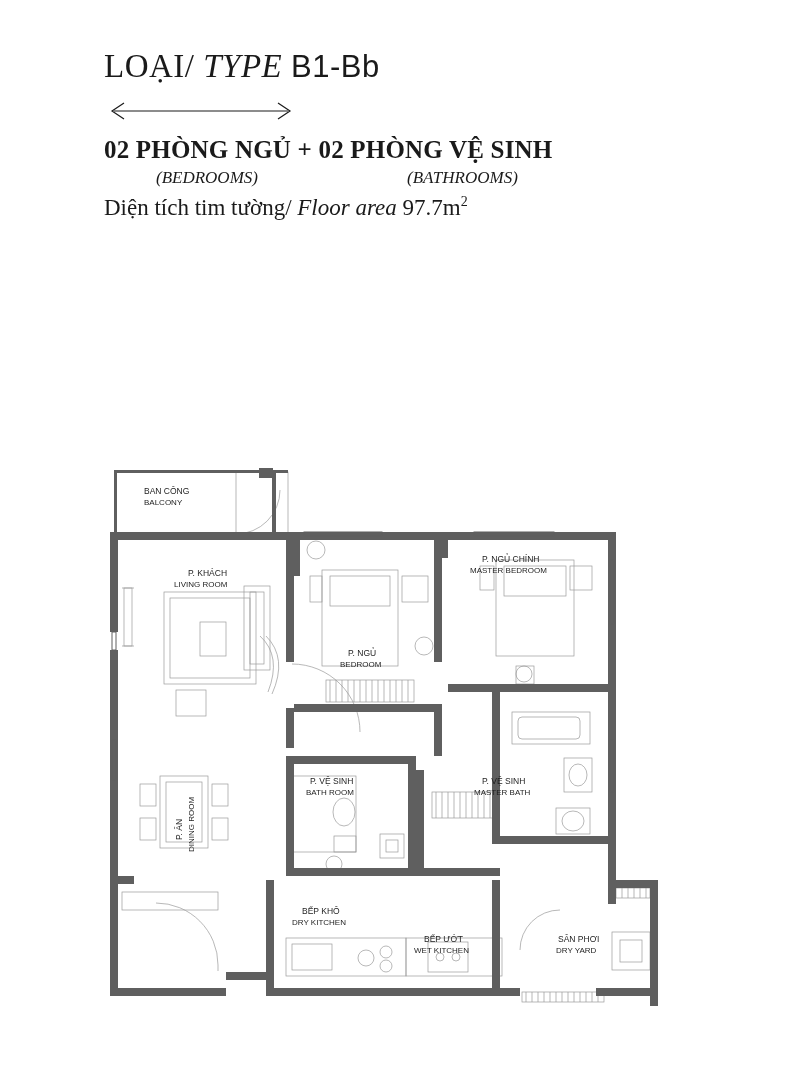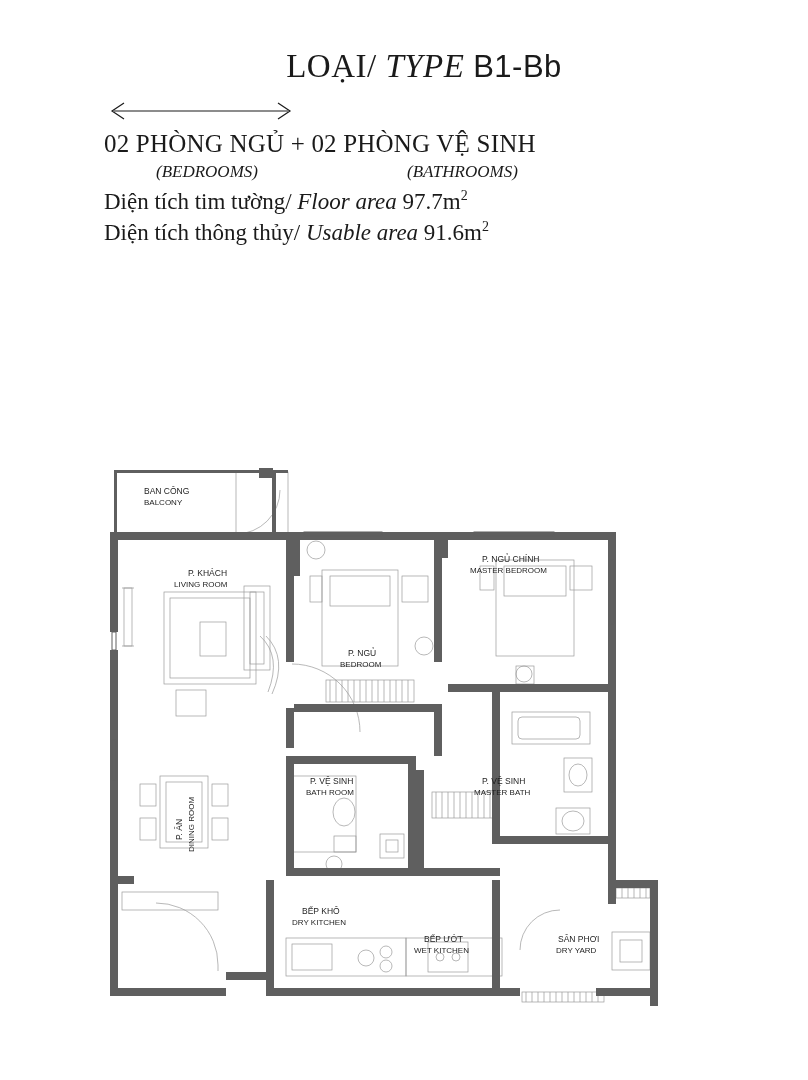--- a/index.html
+++ b/index.html
@@ -21,40 +21,40 @@
     position: absolute;
     left: 104px;
     top: 48px;
     width: 640px;
   }
   .title-line {
     font-size: 33px;
     letter-spacing: 0.5px;
     white-space: nowrap;
     line-height: 1.15;
-    text-align: center;
   }
   .title-part1 { font-family: "Liberation Serif", serif; }
   .title-part2 { font-style: italic; font-family: "Liberation Serif", serif; }
   .title-part3 { font-family: "Liberation Sans", sans-serif; font-size: 31px; }
 
   .arrow-wrap {
     position: relative;
     width: 190px;
     height: 26px;
     margin-top: 12px;
     margin-left: 2px;
   }
   .arrow-wrap svg { display: block; }
 
   .rooms-line {
     font-size: 25px;
-    margin-top: 6px;
+    margin-top: 12px;
     white-space: nowrap;
     letter-spacing: 0.2px;
+    font-weight: bold;
   }
   .sub-line {
     position: relative;
     height: 22px;
     margin-top: 4px;
     font-style: italic;
     font-size: 17px;
   }
   .sub-bedrooms { position: absolute; left: 52px; top: 0; }
   .sub-bathrooms { position: absolute; left: 303px; top: 0; }
@@ -109,25 +109,20 @@
     <span class="sub-bedrooms">(BEDROOMS)</span>
     <span class="sub-bathrooms">(BATHROOMS)</span>
   </div>
 
   <div class="area-line">
     <span>Diện tích tim tường/</span>
     <span class="it">Floor area</span>
     <span>97.7m</span><span class="sup">2</span>
   </div>
 
-  <div class="area-line">
-    <span>Diện tích thông thủy/</span>
-    <span class="it">Usable area</span>
-    <span>91.6m</span><span class="sup">2</span>
-  </div>
 </div>
 
 <div class="plan">
 <svg width="808" height="600" viewBox="0 0 808 600">
 
   <g stroke="#9a9a9a" fill="none" stroke-width="0.7">
 
     <rect x="112" y="32" width="172" height="62"></rect>
     <path d="M232 32 L232 94"></path>
     <path d="M232 94 A 44 44 0 0 0 276 50"></path>

